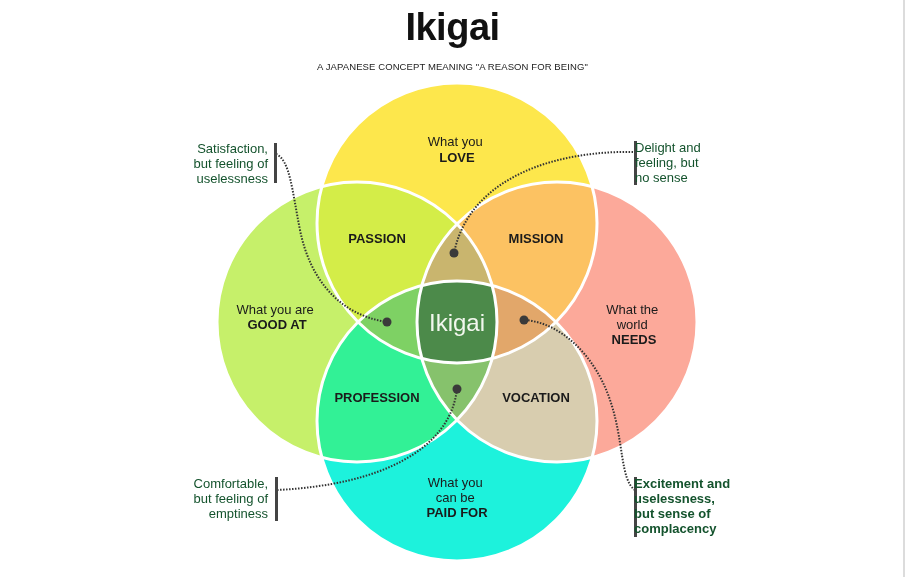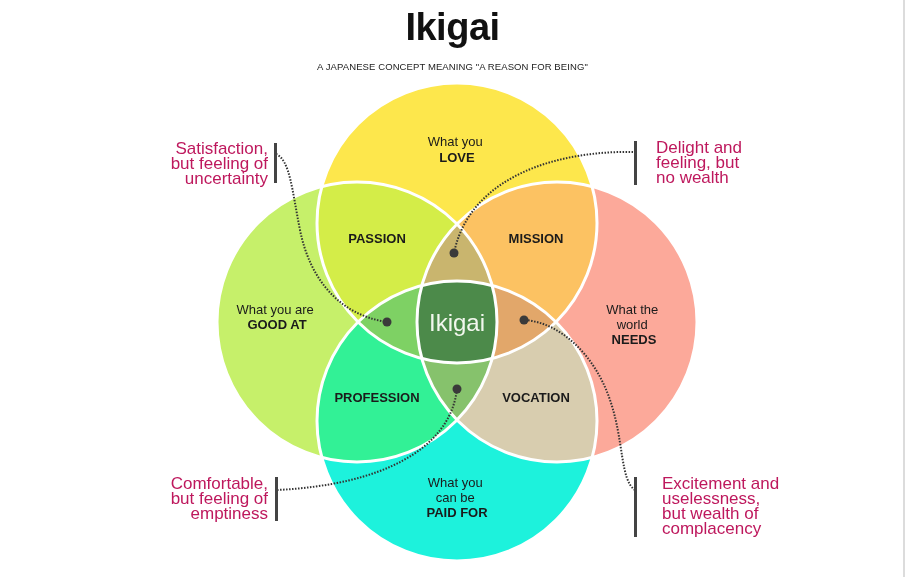--- a/index.html
+++ b/index.html
@@ -2,21 +2,21 @@
 <html><head>
 <meta charset="utf-8">
 <style>
   html, body { margin: 0; padding: 0; background: #ffffff; }
   body { width: 905px; height: 577px; position: relative; overflow: hidden; font-family: "Liberation Sans", "DejaVu Sans", sans-serif; }
   .edge-line { position: absolute; right: 0; top: 0; width: 2px; height: 577px; background: #dcdcdc; }
   .title { position: absolute; left: 0; width: 905px; top: 6px; text-align: center; font-size: 38px; font-weight: bold; color: #111; letter-spacing: -0.5px; }
   .subtitle { position: absolute; left: 0; width: 905px; top: 61px; text-align: center; font-size: 9.5px; color: #222; letter-spacing: 0.1px; }
   svg.diagram { position: absolute; left: 0; top: 0; }
   .lbl { font-family: "Liberation Sans", "DejaVu Sans", sans-serif; fill: #1b1b1b; }
-  .note { position: absolute; font-size: 17px; line-height: 15px; color: #be185d; }
+  .note { position: absolute; font-size: 13px; line-height: 15px; color: #14532d; }
   .note.right-align { text-align: right; }
   .bracket { position: absolute; width: 3px; background: #444; }
 </style>
 </head>
 <body>
 
 <div class="edge-line"></div>
 
 <div class="title">Ikigai</div>
 <div class="subtitle">A JAPANESE CONCEPT MEANING "A REASON FOR BEING"</div>
@@ -127,36 +127,36 @@
   <text class="lbl" x="536" y="243" text-anchor="middle" font-size="13" font-weight="bold">MISSION</text>
   <text class="lbl" x="377" y="402" text-anchor="middle" font-size="13" font-weight="bold">PROFESSION</text>
   <text class="lbl" x="536" y="402" text-anchor="middle" font-size="13" font-weight="bold">VOCATION</text>
   <text x="457" y="331" text-anchor="middle" font-size="24" fill="#f2f7ee" style="font-family:'Liberation Sans','DejaVu Sans',sans-serif;">Ikigai</text>
 </svg>
 
 <div class="bracket" style="left:274px; top:143px; height:40px;"></div>
 <div class="note right-align" style="right:637px; top:141px;">
   <div>Satisfaction,</div>
   <div>but feeling of</div>
-  <div>uncertainty</div>
+  <div>uselessness</div>
 </div>
 
 <div class="bracket" style="left:634px; top:141px; height:44px;"></div>
-<div class="note" style="left:656px; top:140px;">
+<div class="note" style="left:635px; top:140px;">
   <div>Delight and</div>
   <div>feeling, but</div>
-  <div>no wealth</div>
+  <div>no sense</div>
 </div>
 
 <div class="bracket" style="left:275px; top:477px; height:44px;"></div>
 <div class="note right-align" style="right:637px; top:476px;">
   <div>Comfortable,</div>
   <div>but feeling of</div>
   <div>emptiness</div>
 </div>
 
 <div class="bracket" style="left:634px; top:477px; height:60px;"></div>
-<div class="note" style="left:662px; top:476px;">
+<div class="note" style="left:634px; top:476px;font-weight:bold;">
   <div>Excitement and</div>
   <div>uselessness,</div>
-  <div>but wealth of</div>
+  <div>but sense of</div>
   <div>complacency</div>
 </div>
 
 </body></html>

